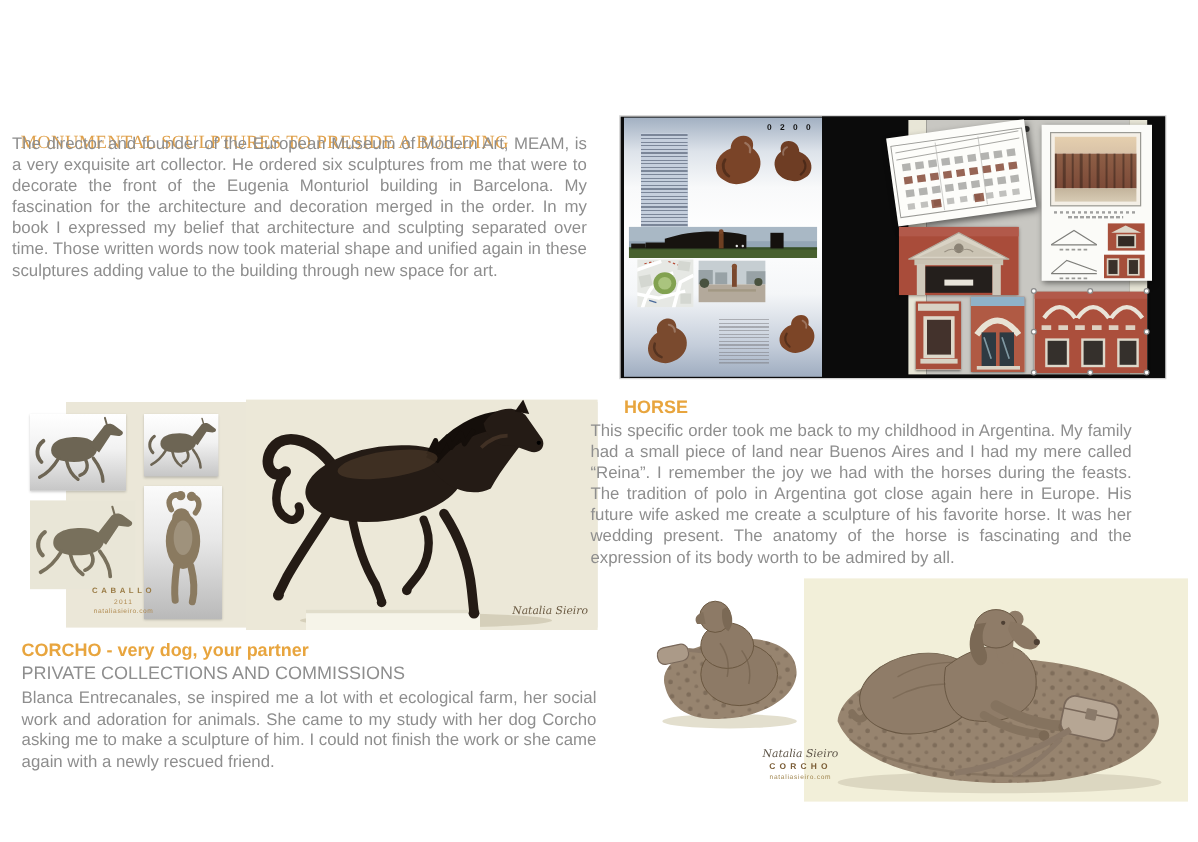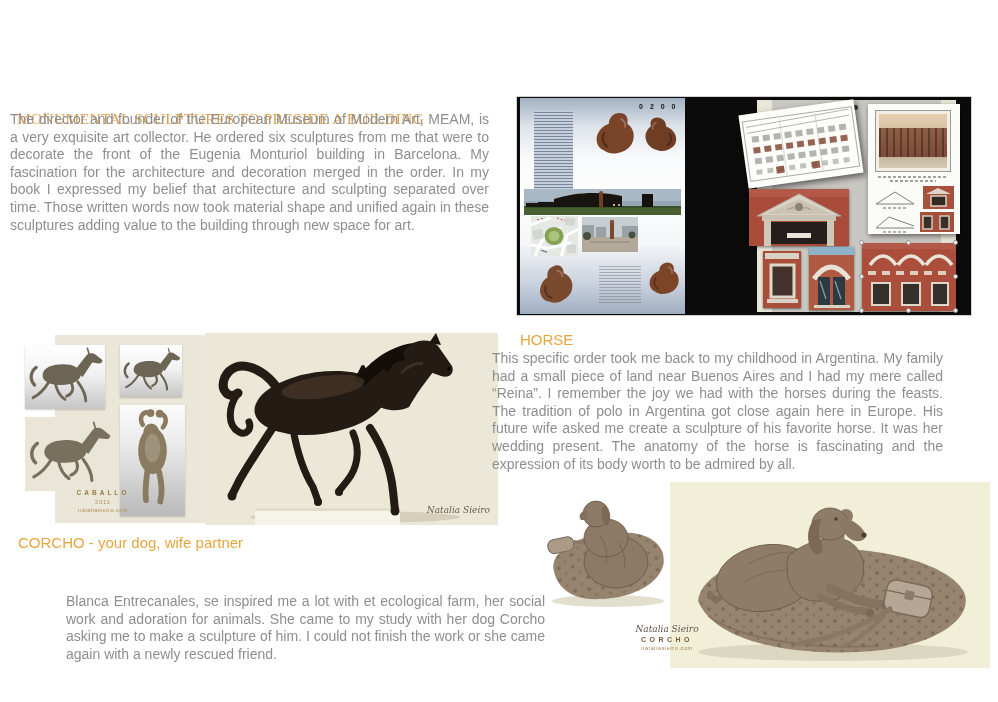--- a/index.html
+++ b/index.html
@@ -3,31 +3,31 @@
 <meta charset="utf-8">
 <style>
   html,body{margin:0;padding:0;background:#fff;}
   #canvas{position:relative;width:998px;height:702px;background:#ffffff;overflow:hidden;
           font-family:"Liberation Sans", sans-serif;}
   .abs{position:absolute;}
 
   
   .h-serif{font-family:"Liberation Serif", serif;font-size:15.5px;letter-spacing:.3px;
            color:#dfa04b;font-weight:400;}
-  .h-sans{font-size:15px;color:#e8a53e;font-weight:400;}
+  .h-sans{font-size:15px;color:#e8a53e;font-weight:700;}
   .h-gray{font-size:15px;color:#8e8e8e;font-weight:400;}
   .para{font-size:14px;line-height:17.6px;color:#8e8e8e;text-align:justify;}
 
   #monumental-heading{left:17px;top:91px;width:480px;margin-top:19px;}
   #monumental-body{left:10px;top:111px;width:479px;}
   #horse-heading{left:520px;top:331px;width:452px;}
   #horse-body{left:492px;top:350px;width:451px;}
   #corcho-heading{left:18px;top:534px;width:480px;}
   #corcho-subheading{left:18px;top:553px;width:480px;}
-  #corcho-body{left:18px;top:593px;width:479px;margin-left:48px;}
+  #corcho-body{left:18px;top:573px;width:479px;}
 
   
   #monumental-collage{left:517px;top:97px;width:454px;height:218px;background:#0b0b0b;
                       outline:1px solid #d2d2d2;}
   #catalog-page{left:3px;top:1px;width:165px;height:216px;
     background:linear-gradient(180deg,#a2b0c2 0%,#dde3ea 13%,#f8f9fa 27%,#ffffff 45%,
                #f4f6f8 68%,#c4cdda 88%,#9fadc0 100%);}
   .tinytext{background-image:repeating-linear-gradient(180deg,rgba(62,74,96,.55) 0 1px,
             rgba(0,0,0,0) 1px 3px);background-clip:content-box;}
   #cat-text1{left:10px;top:8px;width:47px;height:88px;background-color:#c5cfdd;
@@ -361,21 +361,22 @@
         <ellipse cx="118" cy="54" rx="42" ry="11" fill="#53402e" opacity=".55" transform="rotate(-8 118 54)"></ellipse>
         <path d="M196,40 C 202,34 210,30 218,30" stroke="#53402e" stroke-width="3" fill="none" opacity=".6"></path>
       </svg>
       <div class="abs" id="caballo-signature">Natalia Sieiro</div>
     </div>
   </div>
 
   <div class="abs h-sans" id="horse-heading">HORSE</div>
   <div class="abs para" id="horse-body">This specific order took me back to my childhood in Argentina. My family had a small piece of land near Buenos Aires and I had my mere called “Reina”. I remember the joy we had with the horses during the feasts. The tradition of polo in Argentina got close again here in Europe. His future wife asked me create a sculpture of his favorite horse. It was her wedding present. The anatomy of the horse is fascinating and the expression of its body worth to be admired by all.</div>
 
-  <div class="abs h-sans" id="corcho-heading">CORCHO - your dog, wife partner</div>
+  <div class="abs h-sans" id="corcho-heading">CORCHO - very dog, your partner</div>
+  <div class="abs h-gray" id="corcho-subheading">PRIVATE COLLECTIONS AND COMMISSIONS</div>
   <div class="abs para" id="corcho-body">Blanca Entrecanales, se inspired me a lot with et ecological farm, her social work and adoration for animals. She came to my study with her dog Corcho asking me to make a sculpture of him. I could not finish the work or she came again with a newly rescued friend.</div>
 
   <div class="abs" id="corcho-collage">
     <div class="abs" id="dog-cream-panel"></div>
 
     <svg class="abs" id="dog-photo-left" viewBox="0 0 135 125">
       <ellipse cx="66" cy="113" rx="56" ry="6" fill="#e3dfce"></ellipse>
       <g transform="rotate(-6 67 80)">
         <path d="M12,78 C 8,58 40,44 70,46 C 105,44 126,60 122,80 C 118,100 88,112 58,110 C 30,110 14,96 12,78 Z" fill="#97846f"></path>
         <path d="M12,78 C 8,58 40,44 70,46 C 105,44 126,60 122,80 C 118,100 88,112 58,110 C 30,110 14,96 12,78 Z" fill="url(#dotpat)"></path>

